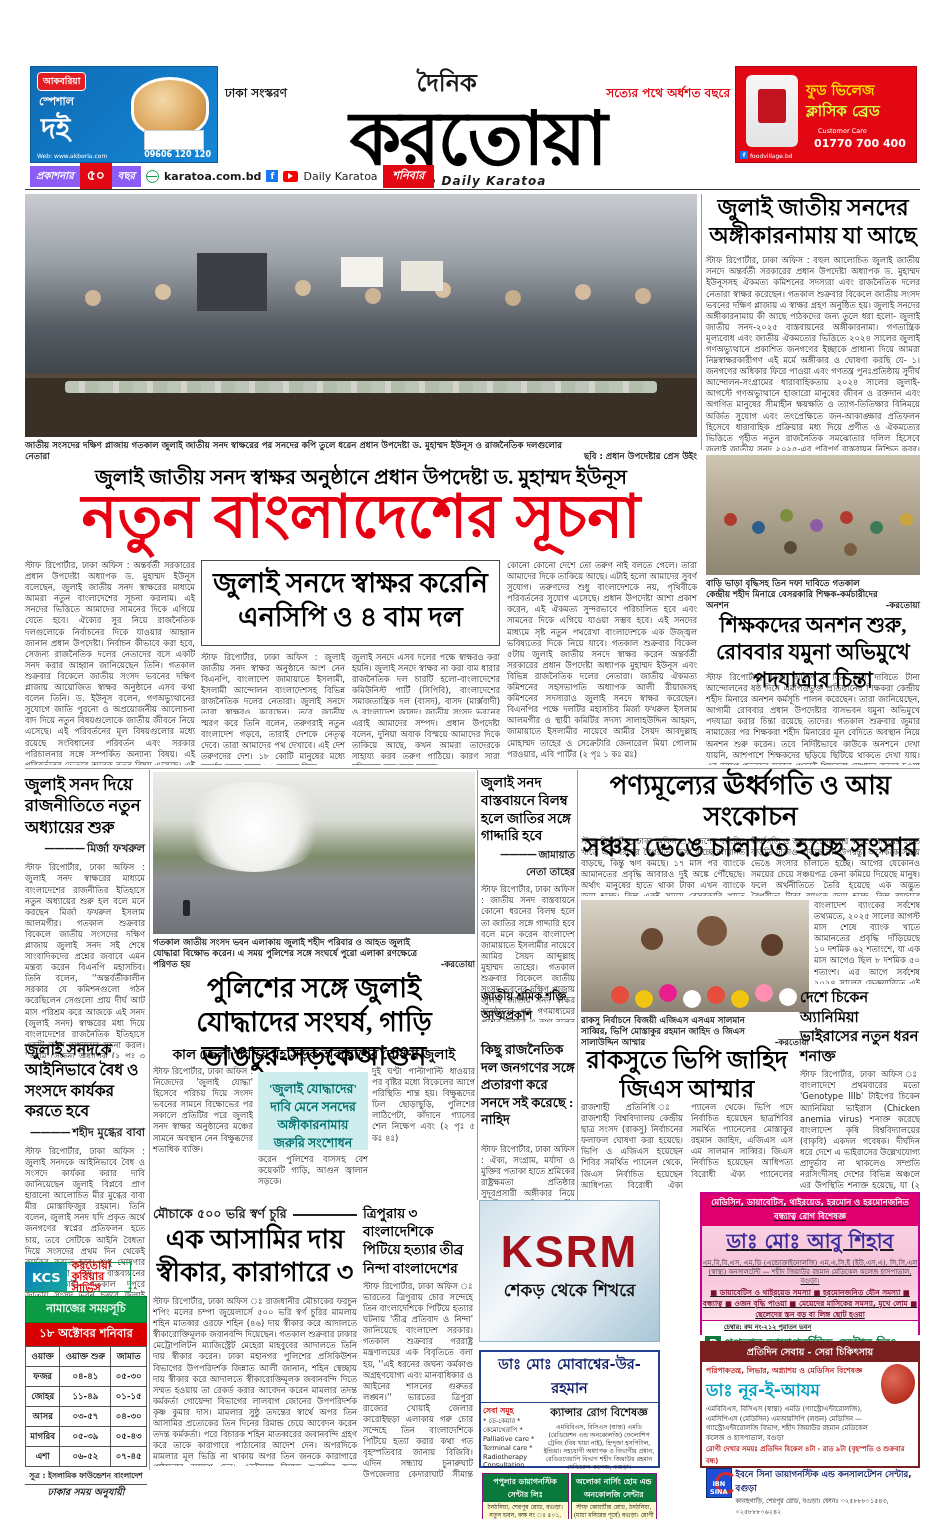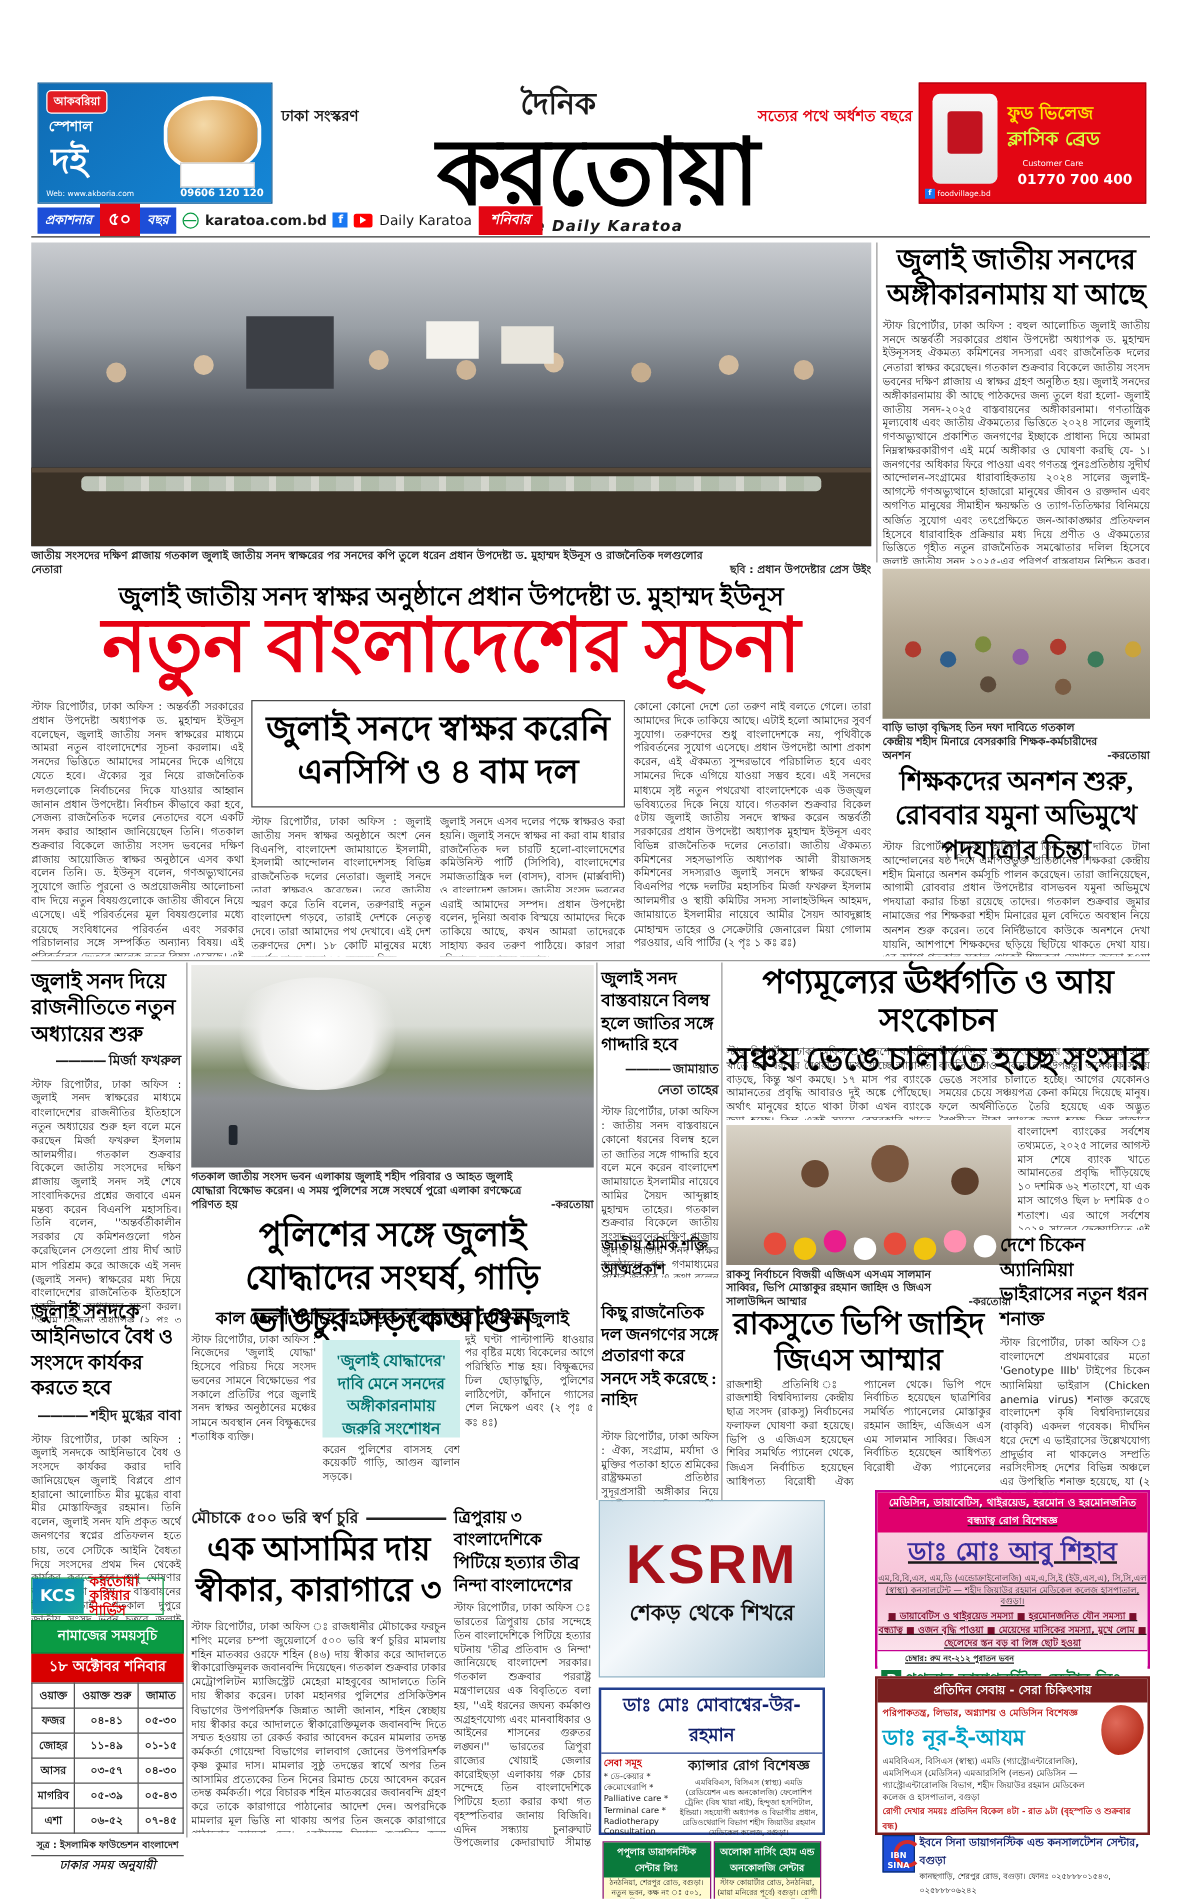--- a/index.html
+++ b/index.html
@@ -22,21 +22,21 @@
   .ad-akboria { background:linear-gradient(135deg,#0f6cb4,#1586d6); border:1px solid #0b5a96; color:#fff; }
   .akb-brand { background:#e21d23; border:1.5px solid #fff; border-radius:4px; font-size:9px; font-weight:bold; padding:1px 5px; display:inline-block; }
   .cake { position:absolute; right:8px; top:10px; width:78px; height:62px; border-radius:50% / 42%;
           background:radial-gradient(circle at 40% 35%,#f4d9a8,#dca55b 60%,#b97a33); border:3px solid #fff; }
   .cake::after { content:""; position:absolute; left:10px; bottom:-14px; width:58px; height:18px; background:#fff; border:1px solid #ccc; }
   .ad-food { background:#e30613; border:1px solid #b00410; color:#fff; }
   .bread-pack { position:absolute; left:10px; top:8px; width:52px; height:72px; background:linear-gradient(180deg,#f7f7f7,#e3e3e3); border-radius:6px; }
   .bread-pack::after { content:""; position:absolute; left:12px; top:14px; width:28px; height:34px; background:#c21320; border-radius:3px; }
   .mast-title { font-family:"Liberation Serif","DejaVu Serif",serif; font-weight:900; font-size:74px; line-height:.95; letter-spacing:-2px; text-align:center; color:#000; }
   .infobar { display:flex; align-items:center; gap:5px; font-size:9.5px; }
-  .seg-green { background:#1d4ed8; color:#fff; font-weight:bold; font-style:italic; padding:2px 6px; font-size:10px; }
+  .seg-green { background:#8b5cf6; color:#fff; font-weight:bold; font-style:italic; padding:2px 6px; font-size:10px; }
   .seg-red { background:#e30613; color:#fff; font-weight:900; padding:1px 7px; font-size:14px; }
   .globe { width:13px; height:13px; border:1.5px solid #0a9b44; border-radius:50%; position:relative; display:inline-block; }
   .globe::after { content:""; position:absolute; left:0; top:5px; width:10px; height:1.5px; background:#0a9b44; }
   .fbic { width:12px; height:12px; background:#1877f2; color:#fff; font-weight:bold; font-size:9px; text-align:center; line-height:12px; display:inline-block; }
   .ytic { width:15px; height:11px; background:#f00; border-radius:2px; position:relative; display:inline-block; }
   .ytic::after { content:""; position:absolute; left:5px; top:2.5px; border-left:5px solid #fff; border-top:3px solid transparent; border-bottom:3px solid transparent; }
   .daybox { background:#e30613; color:#fff; font-weight:bold; font-style:italic; font-size:11px; padding:2px 10px; }
   
   .photo { position:absolute; overflow:hidden; }
   .ph-main { background:linear-gradient(180deg,#c9ccd0 0%,#9aa0a6 28%,#565b63 55%,#23262b 100%); }

